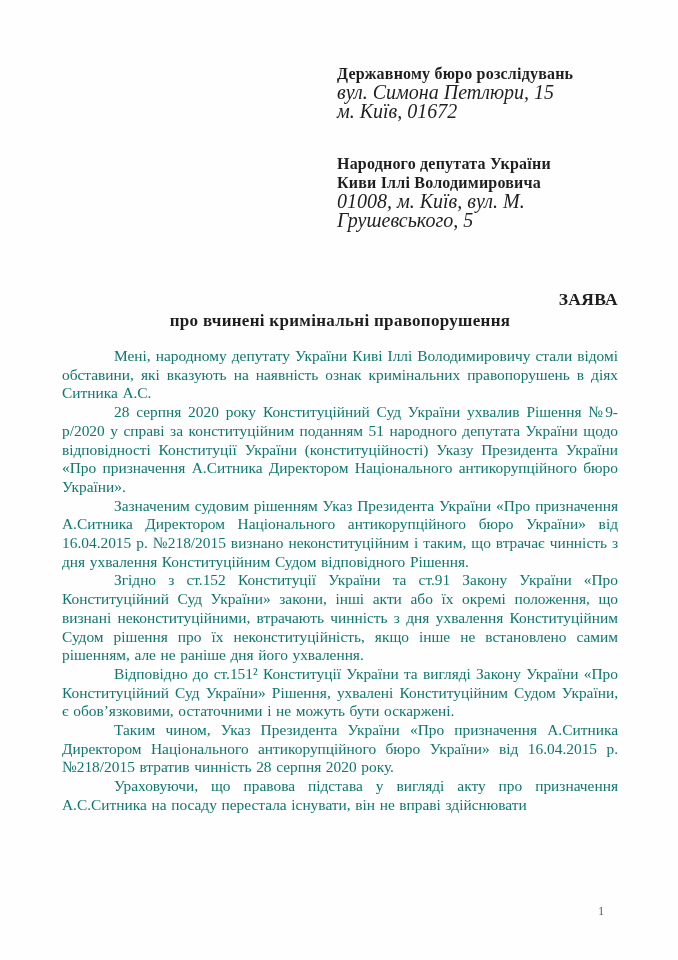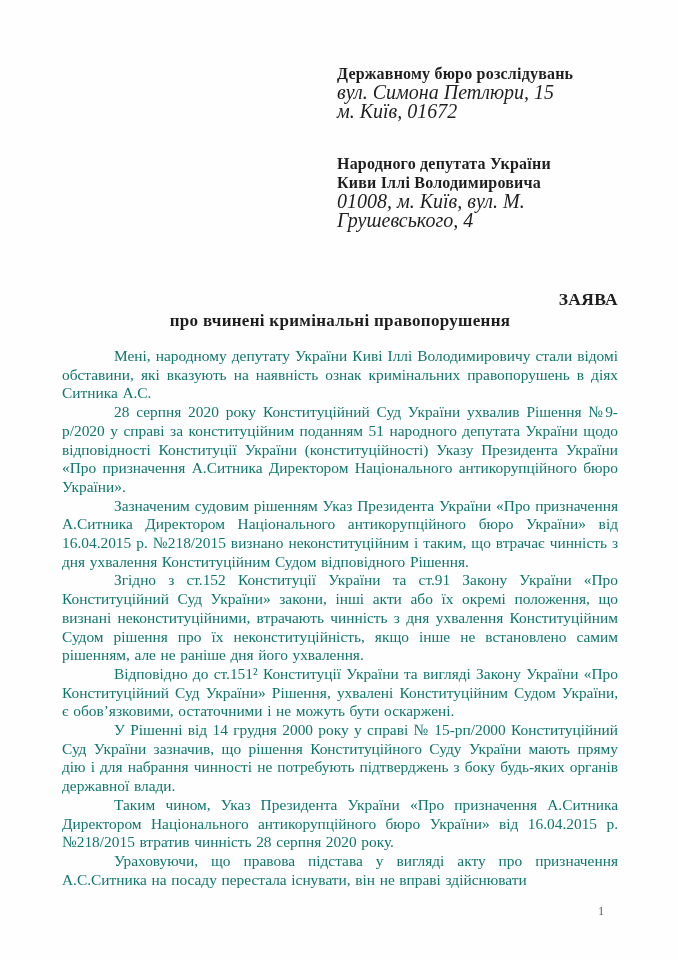--- a/index.html
+++ b/index.html
@@ -79,32 +79,31 @@
 <div class="page">
   <div class="content">
 
     <div class="addr-block">
       <div class="addr-bold">Державному бюро розслідувань</div>
       <div class="addr-italic">вул. Симона Петлюри, 15</div>
       <div class="addr-italic">м. Київ, 01672</div>
       <div class="addr-gap"></div>
       <div class="addr-bold">Народного депутата України</div>
       <div class="addr-bold">Киви Іллі Володимировича</div>
-      <div class="addr-italic">01008, м. Київ, вул. М. Грушевського, 4</div>
+      <div class="addr-italic">01008, м. Київ, вул. М. Грушевського, 5</div>
     </div>
 
     <div class="doc-title">ЗАЯВА</div>
     <div class="doc-subtitle">про вчинені кримінальні правопорушення</div>
 
     <div class="body-text">
       <p>Мені, народному депутату України Киві Іллі Володимировичу стали відомі обставини, які вказують на наявність ознак кримінальних правопорушень в діях Ситника А.С.</p>
       <p>28 серпня 2020 року Конституційний Суд України ухвалив Рішення №9-р/2020 у справі за конституційним поданням 51 народного депутата України щодо відповідності Конституції України (конституційності) Указу Президента України «Про призначення А.Ситника Директором Національного антикорупційного бюро України».</p>
       <p>Зазначеним судовим рішенням Указ Президента України «Про призначення А.Ситника Директором Національного антикорупційного бюро України» від 16.04.2015 р. №218/2015 визнано неконституційним і таким, що втрачає чинність з дня ухвалення Конституційним Судом відповідного Рішення.</p>
       <p>Згідно з ст.152 Конституції України та ст.91 Закону України «Про Конституційний Суд України» закони, інші акти або їх окремі положення, що визнані неконституційними, втрачають чинність з дня ухвалення Конституційним Судом рішення про їх неконституційність, якщо інше не встановлено самим рішенням, але не раніше дня його ухвалення.</p>
       <p>Відповідно до ст.151² Конституції України та вигляді Закону України «Про Конституційний Суд України» Рішення, ухвалені Конституційним Судом України, є обов’язковими, остаточними і не можуть бути оскаржені.</p>
-      <p>У Рішенні від 14 грудня 2000 року у справі № 15-рп/2000 Конституційний Суд України зазначив, що рішення Конституційного Суду України мають пряму дію і для набрання чинності не потребують підтверджень з боку будь-яких органів державної влади.</p>
       <p>Таким чином, Указ Президента України «Про призначення А.Ситника Директором Національного антикорупційного бюро України» від 16.04.2015 р. №218/2015 втратив чинність 28 серпня 2020 року.</p>
       <p>Ураховуючи, що правова підстава у вигляді акту про призначення А.С.Ситника на посаду перестала існувати, він не вправі здійснювати</p>
     </div>
   </div>
 
   <div class="page-number">1</div>
 </div>
 
 </body></html>

